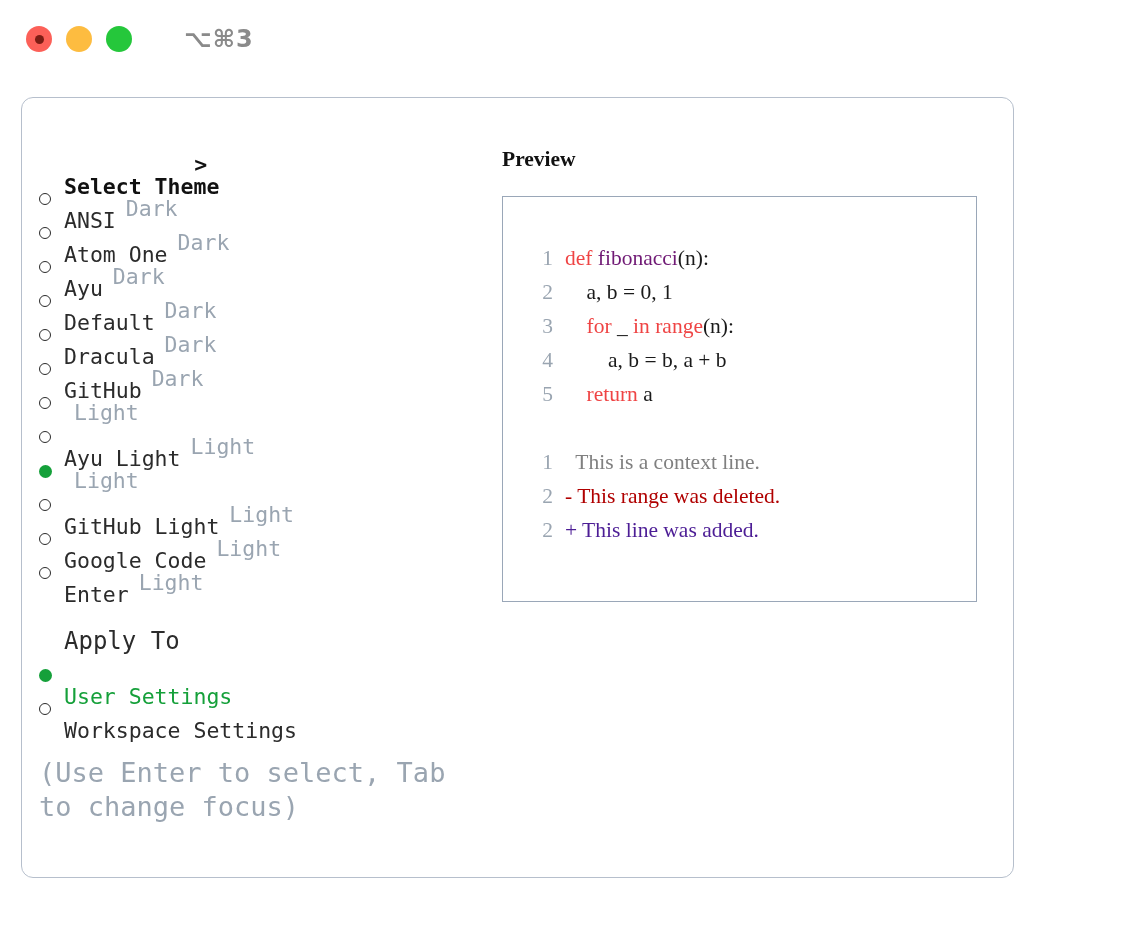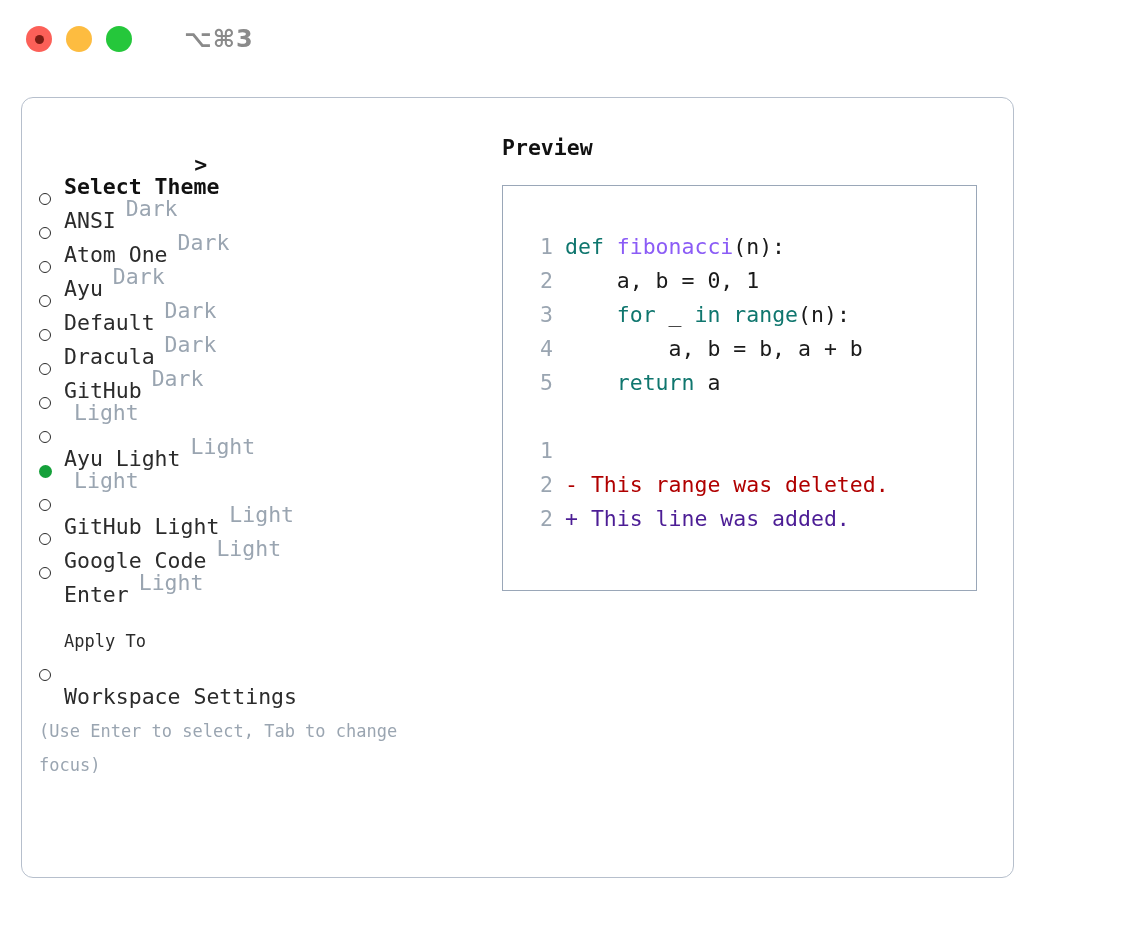--- a/index.html
+++ b/index.html
@@ -136,38 +136,39 @@
     font-weight: bold;
     color: #111111;
   }
   .tag {
     color: #9aa5b1;
     margin-left: 10px;
     margin-top: 20px;
   }
   .section-head {
     color: #2b2b2b;
-    font-size: 17px;
+    font-size: 24px;
   }
   .spacer-row { height: 34px; }
   .hint {
-    margin-top: 22px;
+    margin-top: 30px;
     color: #9aa5b1;
-    font-size: 17px;
+    font-size: 27px;
     line-height: 34px;
     width: 410px;
     white-space: pre-wrap;
   }
 
   
   .right-col {
     position: absolute;
     left: 480px;
-    top: 33px;
+    top: 44px;
     width: 500px;
+    font-family: Liberation Serif, serif;
   }
   .preview-title {
     font-size: 21.5px;
     font-weight: bold;
     color: #111111;
     line-height: 34px;
   }
   .preview-box {
     margin-top: 20px;
     width: 475px;
@@ -187,22 +188,22 @@
   .lineno {
     width: 34px;
     flex: 0 0 34px;
     text-align: right;
     color: #9aa5b1;
     margin-right: 12px;
   }
   .code-text { white-space: pre; }
   .blank-line { height: 34px; }
 
-  .tok-kw   { color: #0f766e; }
-  .tok-fn   { color: #8b5cf6; }
+  .tok-kw   { color: #ef4444; }
+  .tok-fn   { color: #701a75; }
   .tok-plain{ color: #1a1a1a; }
   .tok-ctx  { color: #808080; }
   .tok-del  { color: #b00000; }
   .tok-add  { color: #4c1d95; }
 </style>
 </head>
 <body>
 
 <div class="window">
 
@@ -245,40 +246,41 @@
           </div>
 
         <div class="spacer-row"></div>
 
         <div class="row">
           <span class="marker"></span>
           <span class="section-head">Apply To</span>
         </div>
 
         <div id="apply-list">
+            <div class="row"><span class="marker"><span class="dot-filled"></span></span><span class="label selected">User Settings</span></div>
             <div class="row"><span class="marker"><span class="dot-hollow"></span></span><span class="label">Workspace Settings</span></div>
           </div>
 
         <div class="hint">(Use Enter to select, Tab to change focus)</div>
       </div>
 
       <div class="right-col">
         <div class="preview-title">Preview</div>
 
         <div class="preview-box">
           <div id="code-block">
               <div class="code-line"><span class="lineno">1</span><span class="code-text"><span class="tok-kw">def </span><span class="tok-fn">fibonacci</span><span class="tok-plain">(n):</span></span></div>
               <div class="code-line"><span class="lineno">2</span><span class="code-text"><span class="tok-plain">    a, b = 0, 1</span></span></div>
               <div class="code-line"><span class="lineno">3</span><span class="code-text"><span class="tok-plain">    </span><span class="tok-kw">for</span><span class="tok-plain"> _ </span><span class="tok-kw">in</span><span class="tok-plain"> </span><span class="tok-kw">range</span><span class="tok-plain">(n):</span></span></div>
               <div class="code-line"><span class="lineno">4</span><span class="code-text"><span class="tok-plain">        a, b = b, a + b</span></span></div>
               <div class="code-line"><span class="lineno">5</span><span class="code-text"><span class="tok-plain">    </span><span class="tok-kw">return</span><span class="tok-plain"> a</span></span></div>
             </div>
           <div class="blank-line"></div>
           <div id="diff-block">
-              <div class="code-line"><span class="lineno">1</span></div>
+              <div class="code-line"><span class="lineno">1</span><span class="code-text"><span class="tok-ctx">  This is a context line.</span></span></div>
               <div class="code-line"><span class="lineno">2</span><span class="code-text"><span class="tok-del">- This range was deleted.</span></span></div>
               <div class="code-line"><span class="lineno">2</span><span class="code-text"><span class="tok-add">+ This line was added.</span></span></div>
             </div>
         </div>
       </div>
 
     </div>
   </div>
 </div>
 

